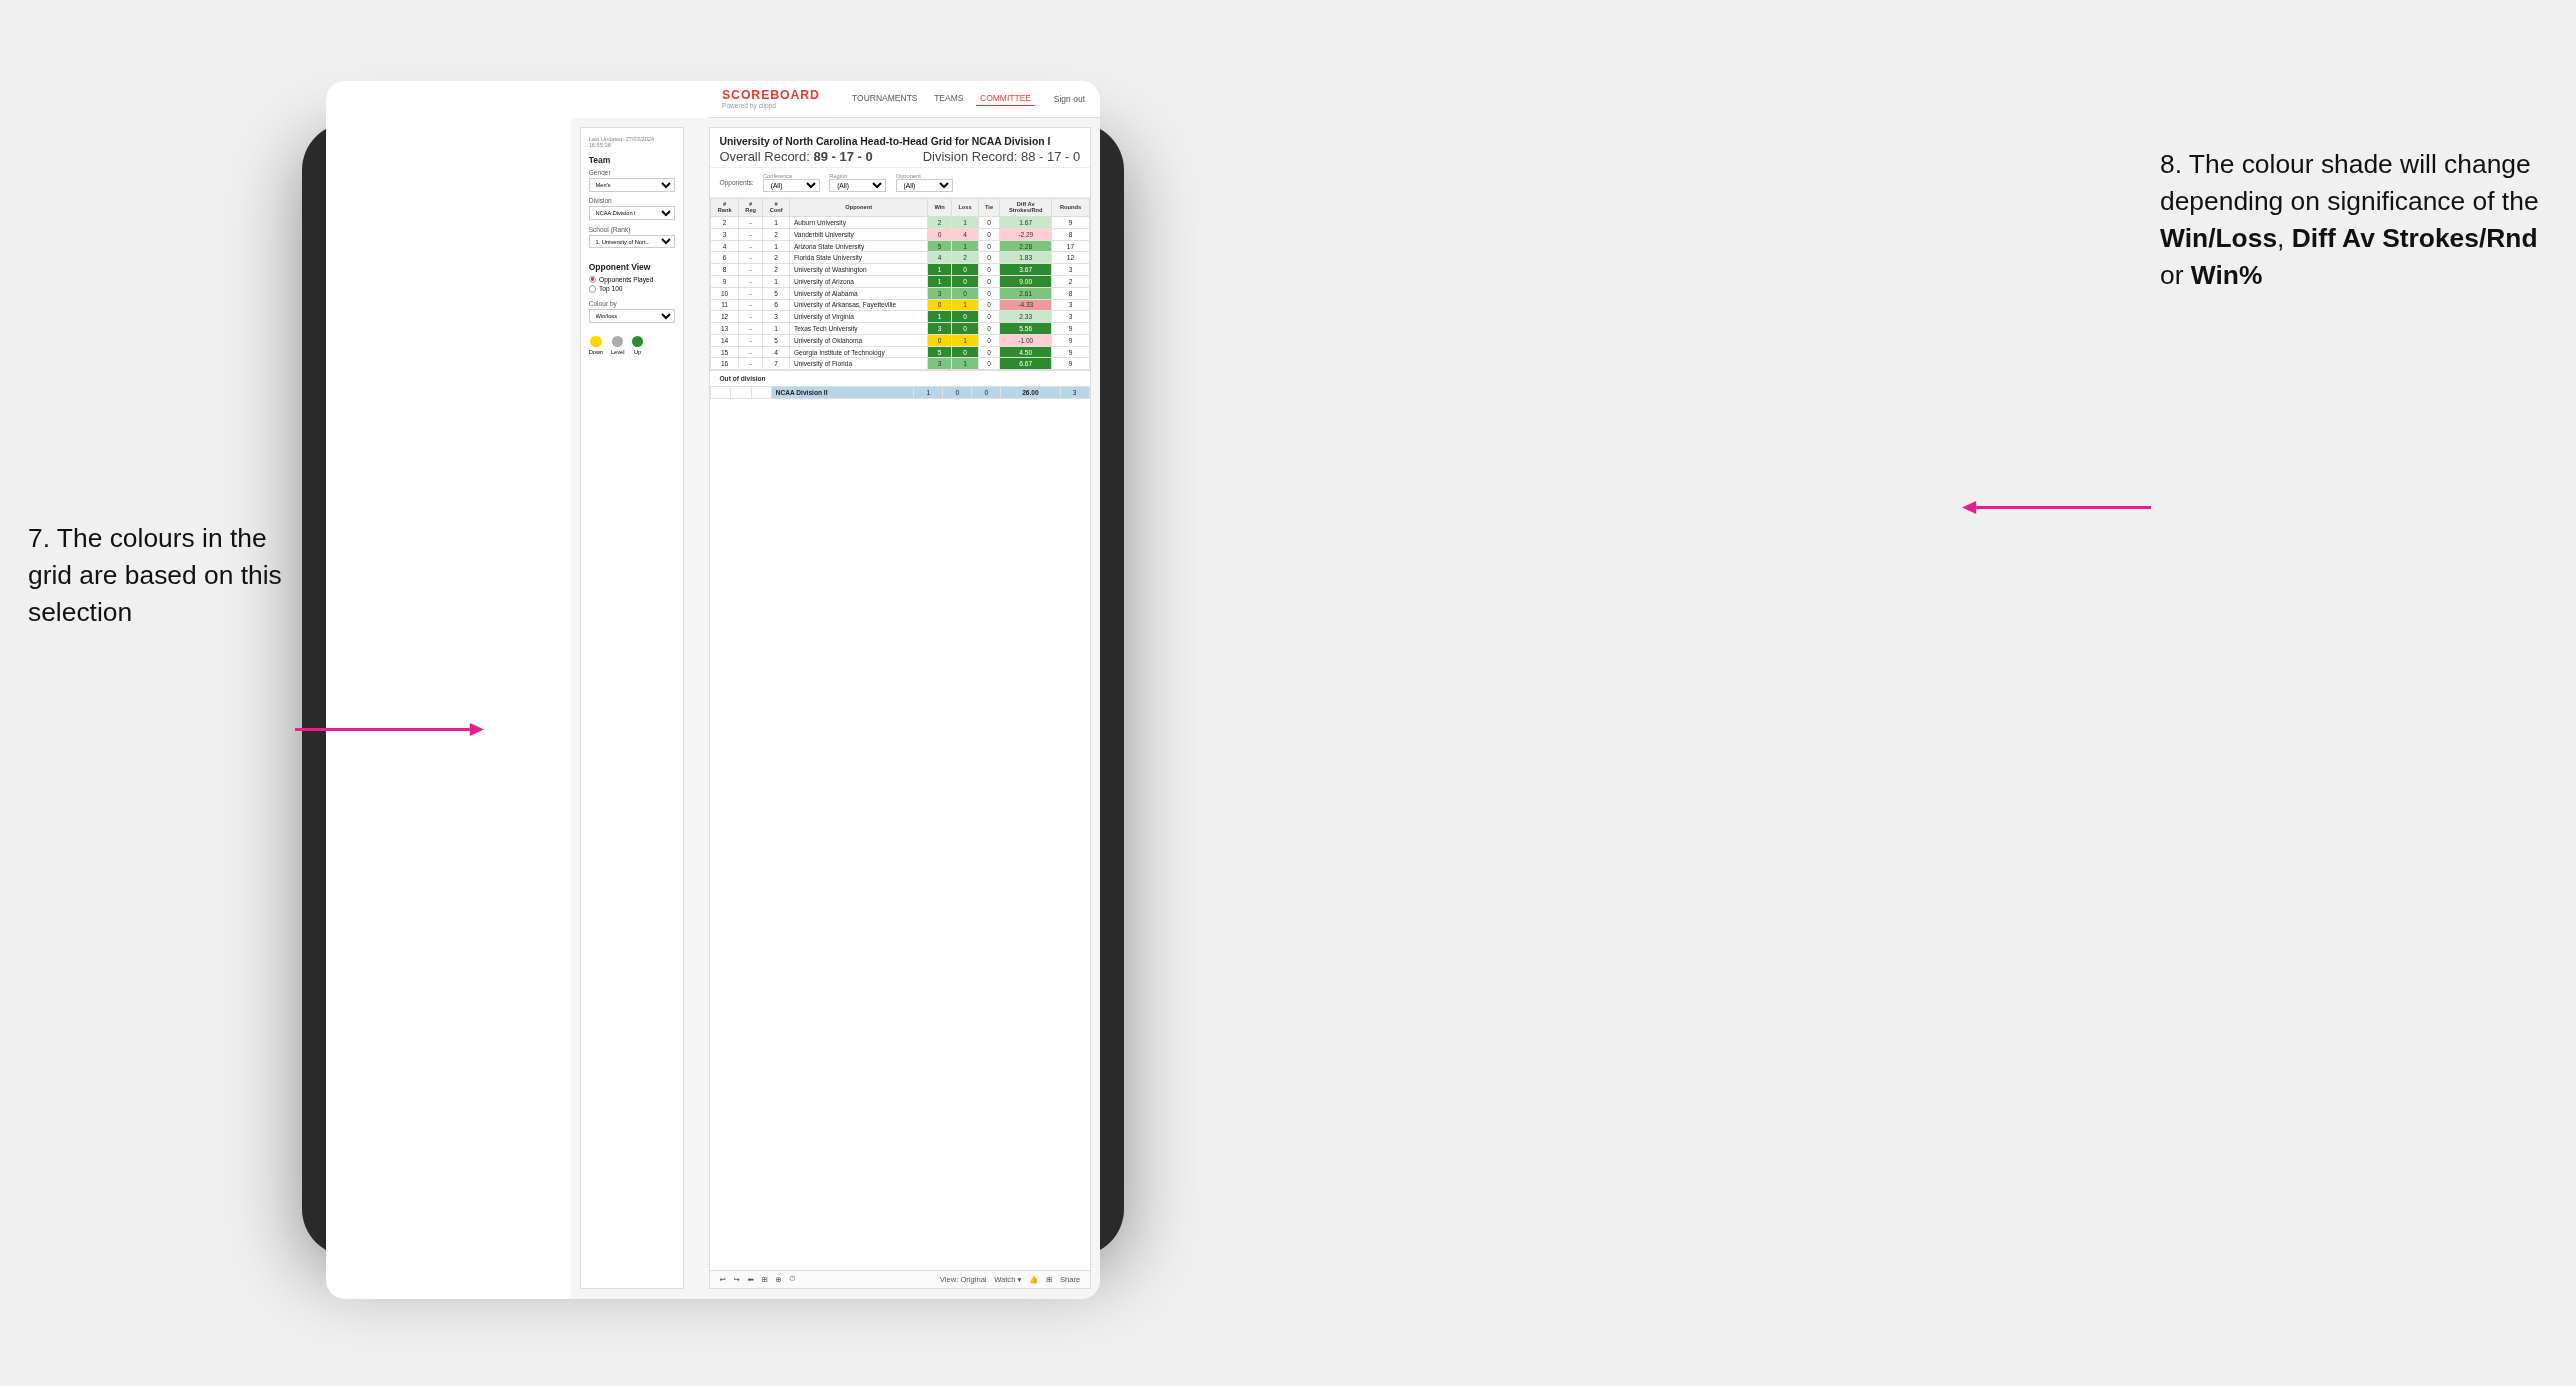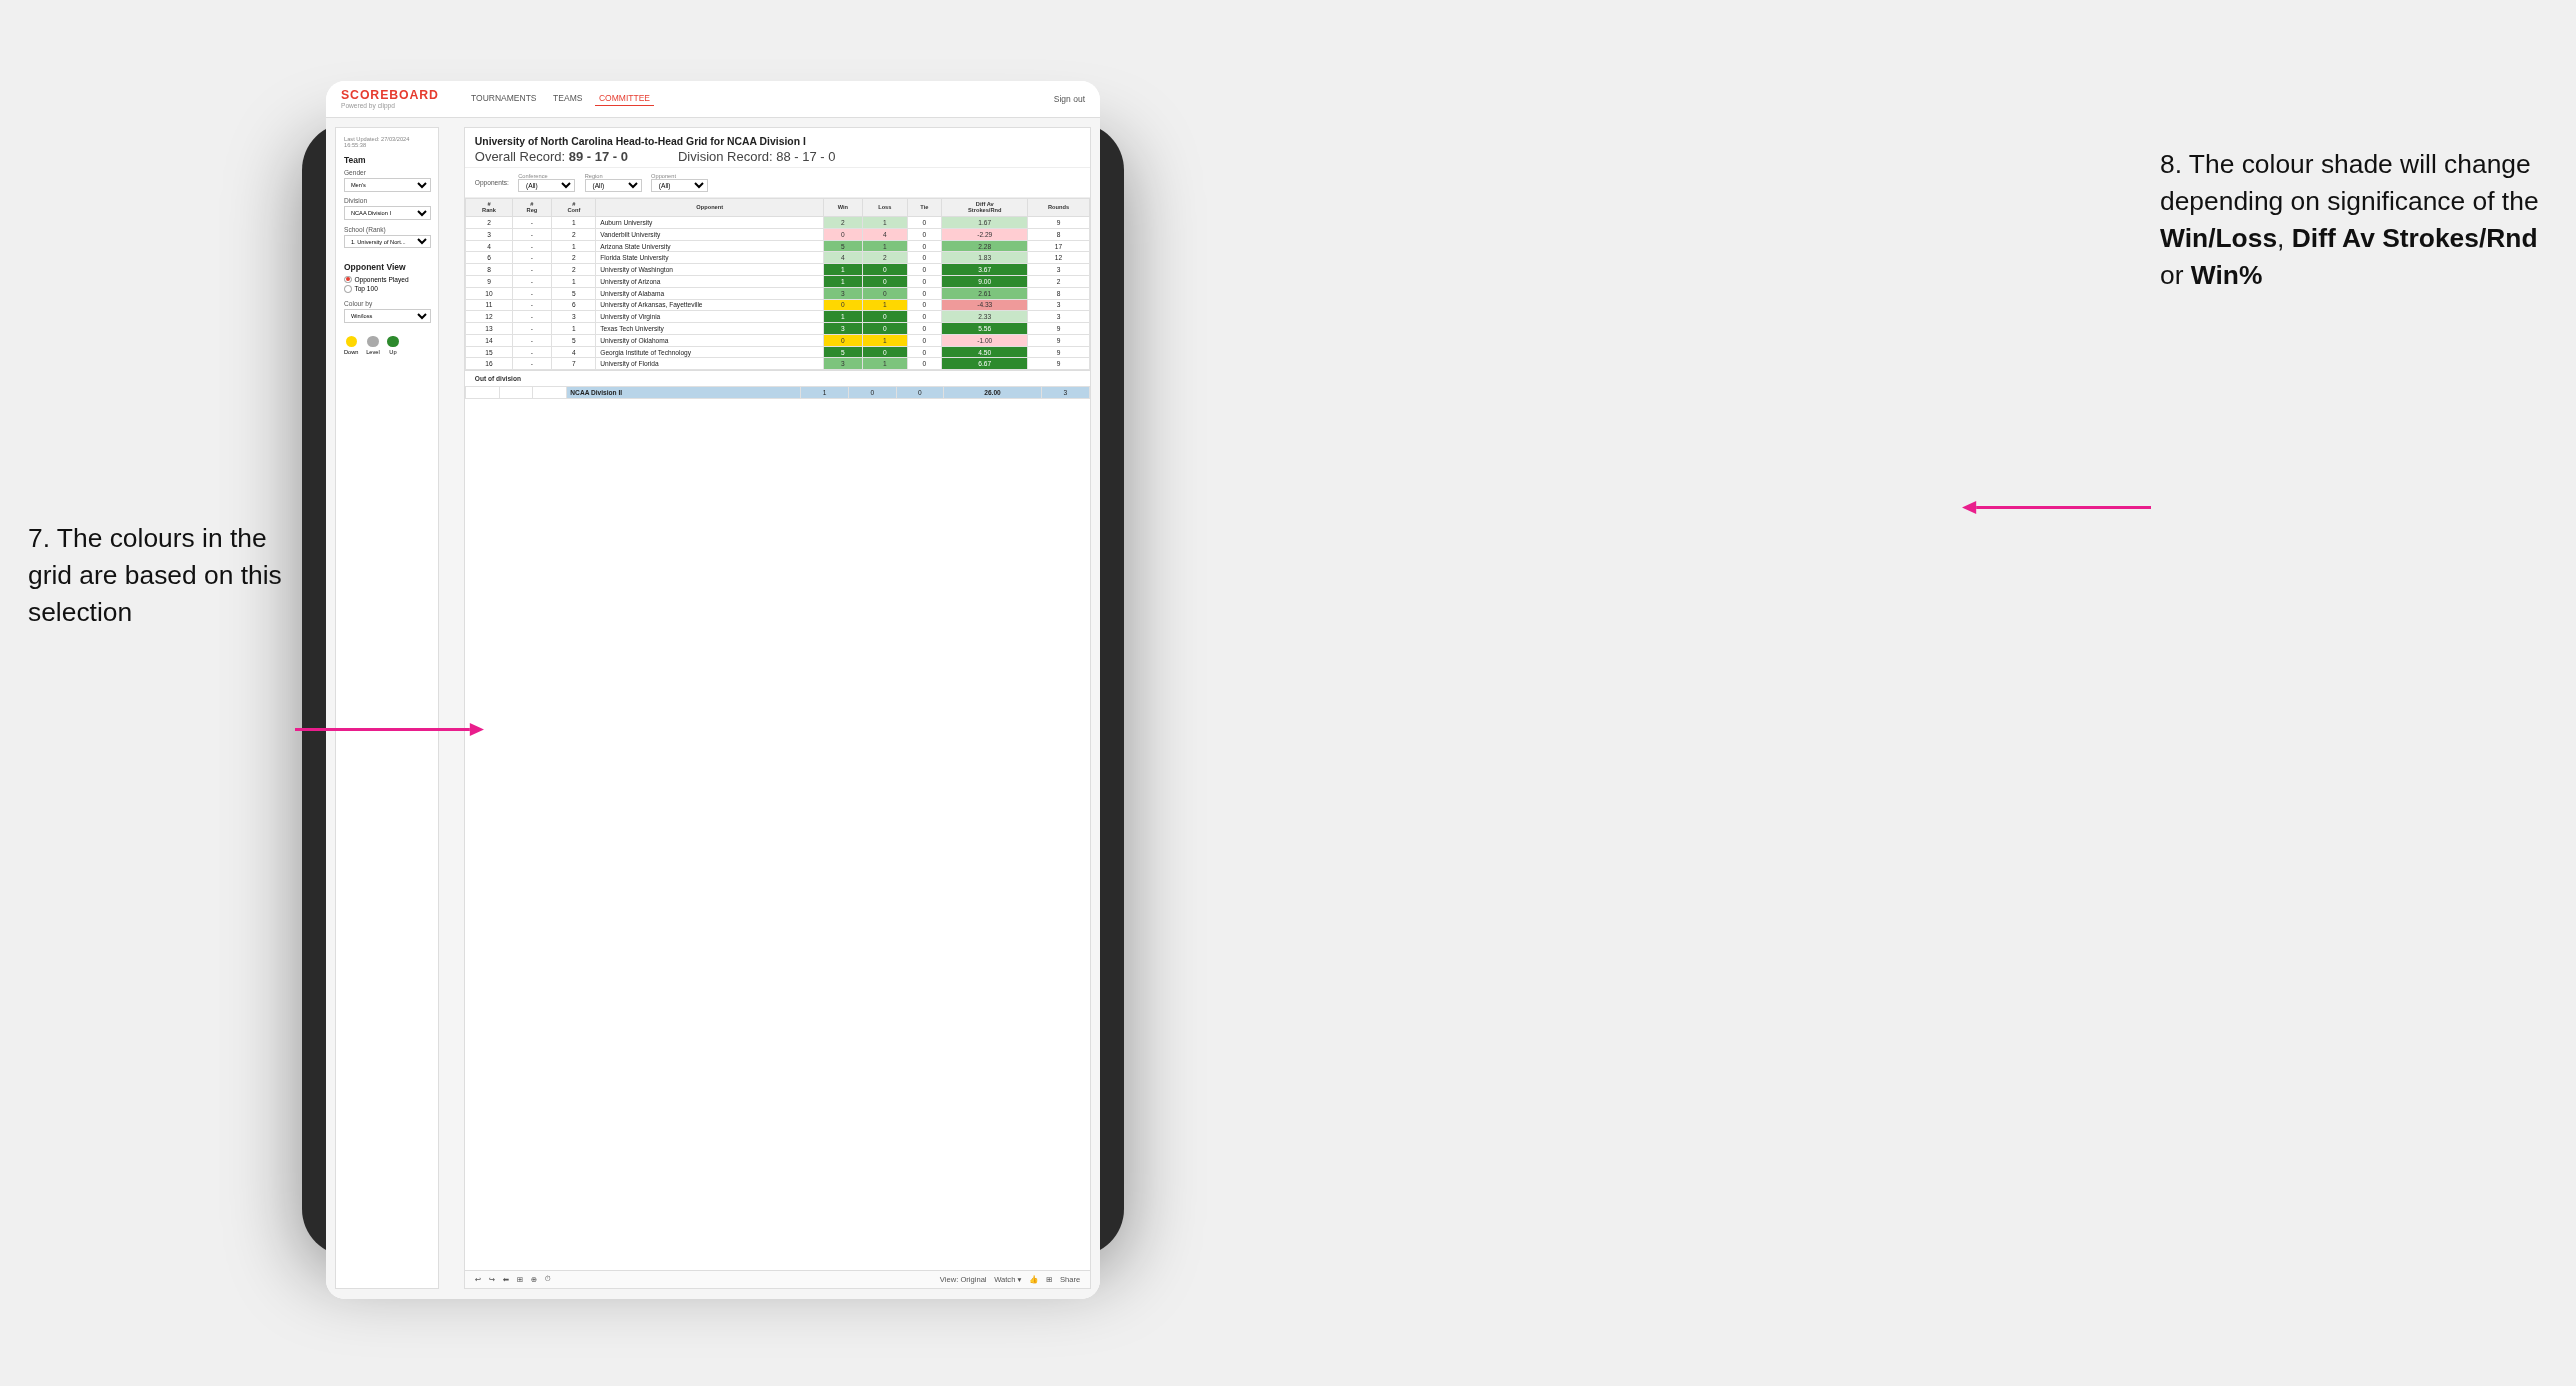--- a/index.html
+++ b/index.html
@@ -54,20 +54,21 @@
     }
 
     .tablet-screen {
       width: 774px;
       height: 1218px;
       background: #fff;
       border-radius: 19px;
       overflow: hidden;
       display: flex;
       flex-direction: column;
+      align-items: flex-end;
     }
 
     
     .top-nav {
       background: #fff;
       border-bottom: 0.9px solid #ddd;
       padding: 7.6px 15px;
       display: flex;
       align-items: center;
       gap: 19px;

